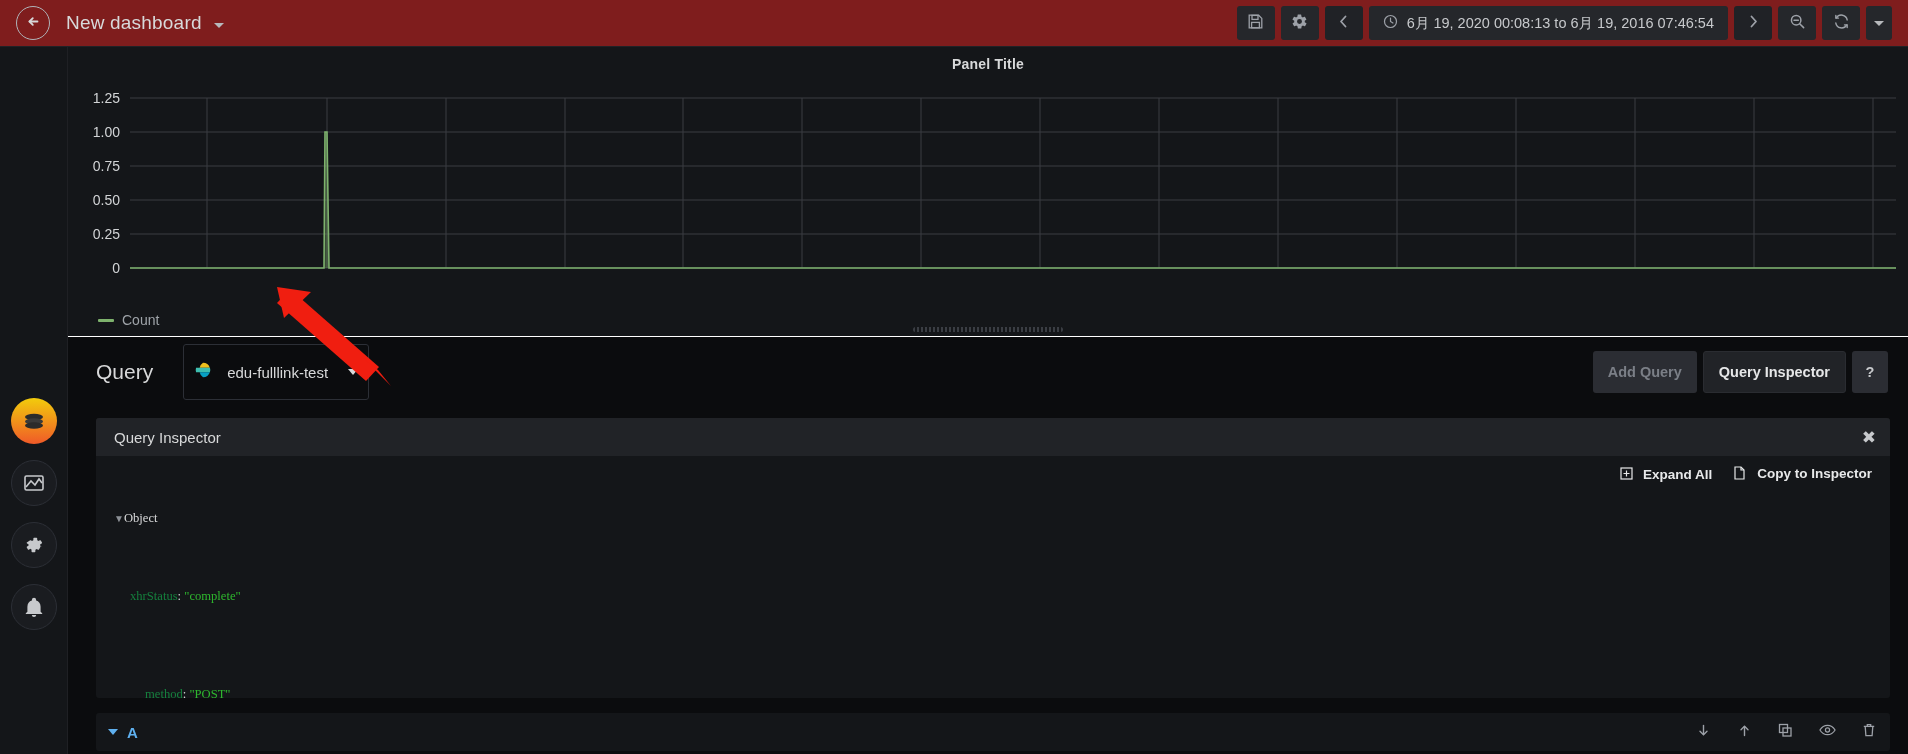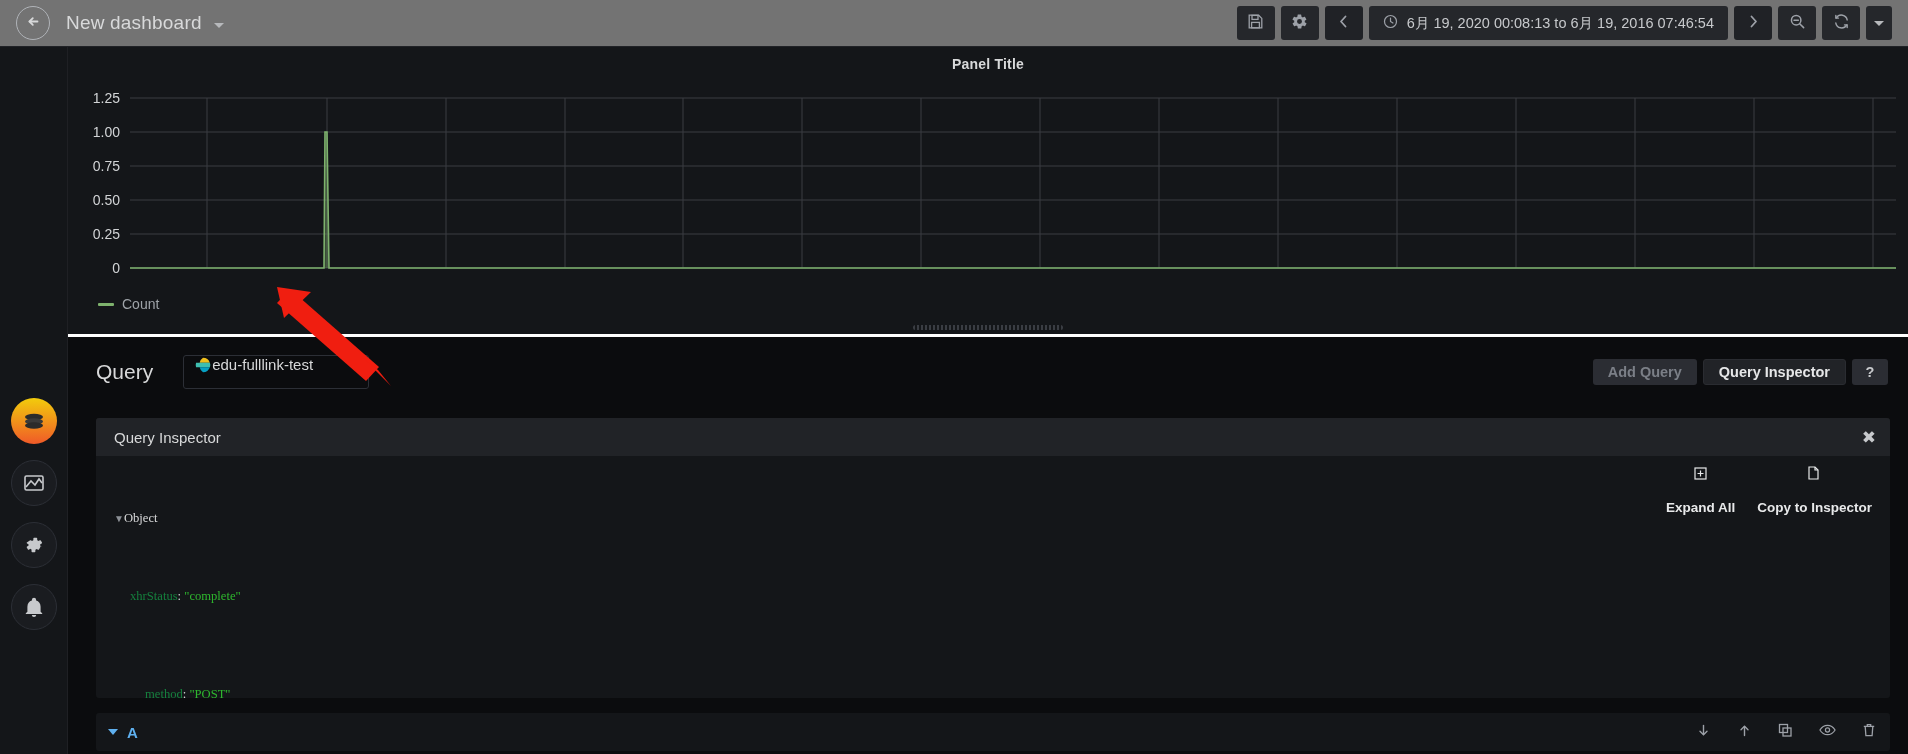--- a/index.html
+++ b/index.html
@@ -29,21 +29,21 @@
   }
   .circle-icon.active {
     background: linear-gradient(180deg,#f2cc0c 0%,#f05a28 100%);
     border: none;
   }
   .circle-icon svg { display: block; }
 
   
   .topbar {
     position: absolute; left: 0; top: 0; width: 1908px; height: 47px;
-    background: #737373;
+    background: #7f1d1d;
     border-bottom: 1px solid #202226;
     display: flex; align-items: center; z-index: 30;
   }
   .back-btn {
     margin-left: 16px; width: 34px; height: 34px; border-radius: 50%;
     border: 1.5px solid #b0b3b8; display: flex; align-items: center; justify-content: center;
     color: #d8d9da; background: transparent;
   }
   .dash-title {
     margin-left: 16px; font-size: 19px; color: #d8d9da; letter-spacing: .2px;
@@ -63,21 +63,21 @@
   .tb-btn.flat { background: #202226; }
   .timerange {
     height: 34px; padding: 0 14px; border-radius: 3px; background: #25272b;
     display: flex; align-items: center; gap: 9px; color: #c7c9cc; font-size: 14.5px;
     white-space: nowrap;
   }
 
   
   .panel {
     position: absolute; left: 68px; top: 47px; width: 1840px; height: 290px;
-    background: #141619; border-bottom: 3px solid #ffffff;
+    background: #141619; border-bottom: 1px solid #ffffff;
   }
   .panel-title {
     text-align: center; font-size: 14px; font-weight: bold; color: #d8d9da;
     padding-top: 9px; letter-spacing: .2px;
   }
   .graph-wrap { position: relative; width: 1840px; height: 212px; }
   .graph-svg { position: absolute; left: 0; top: 0; }
   .legend { padding-left: 30px; margin-top: 4px; display: flex; align-items: center; gap: 8px; }
   .legend-swatch { width: 16px; height: 3px; background: #7eb26d; border-radius: 1px; display:inline-block;}
   .legend-label { font-size: 14px; color: #9ea3a8; }
@@ -91,31 +91,31 @@
   .query-area {
     position: absolute; left: 68px; top: 345px; width: 1840px; height: 409px;
     background: #0b0c0e;
   }
   .query-head {
     position: absolute; left: 28px; top: 4px; right: 20px; height: 46px;
     display: flex; align-items: center;
   }
   .query-label { font-size: 21px; color: #d8d9da; }
   .ds-picker {
-    margin-left: 30px; width: 186px; height: 34px; border: 1px solid #2c2f36; border-radius: 3px;
-    background: #0b0c0e; display: flex; padding: 0 10px; gap: 0;
+    margin-left: 30px; width: 186px; height: 56px; border: 1px solid #2c2f36; border-radius: 3px;
+    background: #0b0c0e; display: flex; align-items: center; padding: 0 10px; gap: 15px;
   }
   .ds-name { font-size: 15px; color: #d8d9da; flex: 1; }
   .ds-caret {
     width: 0; height: 0; border-left: 5px solid transparent; border-right: 5px solid transparent;
     border-top: 6px solid #d8d9da;
   }
   .qh-right { margin-left: auto; display: flex; align-items: center; gap: 6px; }
   .btn {
-    height: 26px; padding: 0 15px; border-radius: 3px; font-size: 14.5px;
+    height: 42px; padding: 0 15px; border-radius: 3px; font-size: 14.5px;
     display: flex; align-items: center; justify-content: center;
   }
   .btn-muted { background: #2b2d33; color: #7b7f87; font-weight: bold; }
   .btn-dark { background: #212327; color: #e6e7e8; font-weight: bold; border: 1px solid #2a2c31; }
   .btn-q { background: #2b2d33; color: #c7c9cc; font-weight: bold; width: 36px; padding: 0; }
 
   
   .inspector {
     position: absolute; left: 28px; top: 73px; width: 1794px; height: 280px;
     background: #141619; border-radius: 3px;
@@ -123,21 +123,21 @@
   .insp-head {
     height: 38px; background: #212327; display: flex; align-items: center;
     padding: 0 14px 0 18px; border-radius: 3px 3px 0 0;
   }
   .insp-title { font-size: 15px; color: #d8d9da; }
   .insp-close { margin-left: auto; color: #c7c9cc; font-size: 17px; line-height: 1; }
   .insp-tools {
     position: absolute; right: 18px; top: 48px; display: flex; align-items: center; gap: 22px;
     font-size: 13.5px; color: #e8e9ea; font-weight: bold;
   }
-  .insp-tool { display: flex; align-items: center; gap: 17px; flex-direction: column; }
+  .insp-tool { display: flex; align-items: flex-start; gap: 10px; }
   .json-body {
     padding: 14px 0 0 18px;
     font-family: "DejaVu Sans Mono", "Liberation Mono", monospace;
     font-size: 12.6px; line-height: 19.5px; white-space: pre-wrap; word-break: break-all;
   }
   .k-key { color: #15803d; }
   .k-str { color: #2eb82e; }
   .k-plain { color: #d8d9da; }
   .arrow { color: #8c9096; font-size: 10px; }
   .row-line { display: block; font-family: Liberation Serif, serif; }
@@ -335,21 +335,21 @@
           <text x="1091" y="222">04:30</text>
           <text x="1210" y="222">05:00</text>
           <text x="1329" y="222">05:30</text>
           <text x="1448" y="222">06:00</text>
           <text x="1567" y="222">06:30</text>
           <text x="1686" y="222">07:00</text>
           <text x="1805" y="222">07:30</text>
         </g>
       </svg>
     </div>
-    <div class="legend" style="margin-top:12px;">
+    <div class="legend" style="margin-top:28px;">
       <span class="legend-swatch"></span>
       <span class="legend-label">Count</span>
     </div>
     <div class="drag-handle"></div>
   </div>
 
   <div class="query-area">
 
     <div class="query-head">
       <div class="query-label">Query</div>

